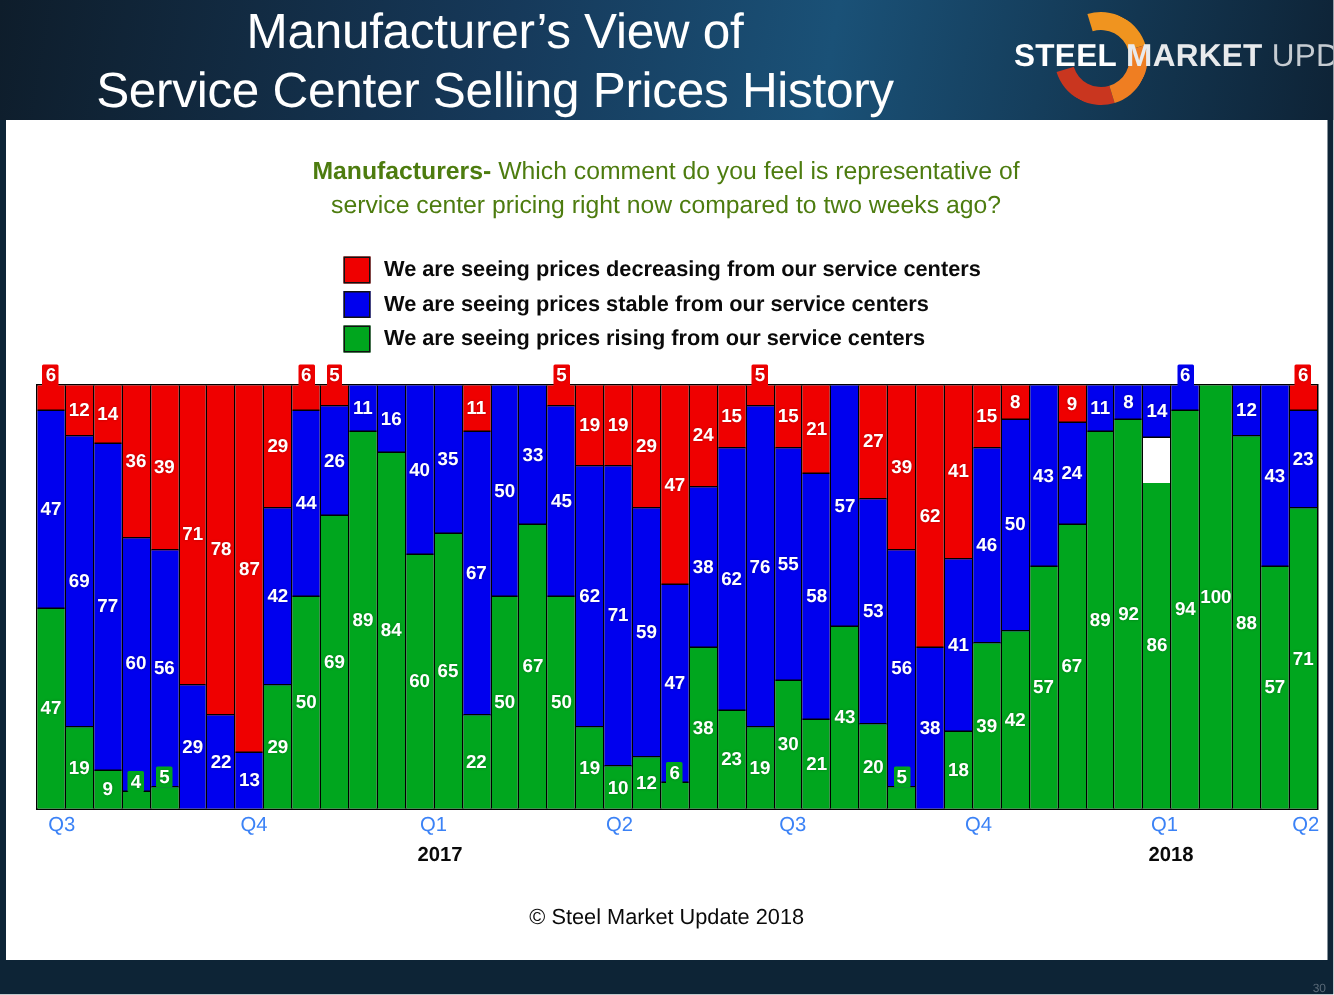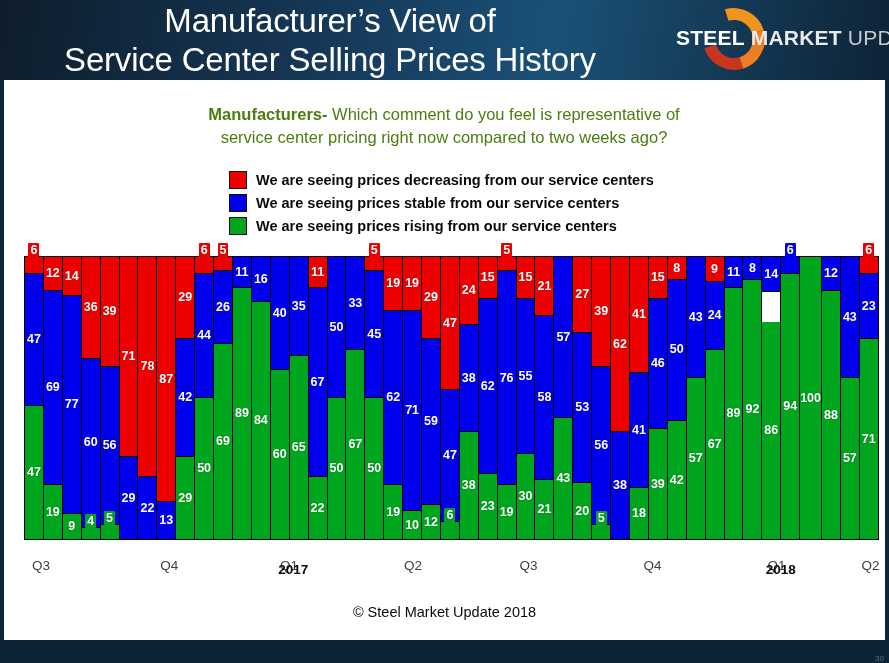--- a/index.html
+++ b/index.html
@@ -176,23 +176,23 @@
   .seg-ris.tiny .seg-val { background: #00a61e; }
 
   
   #xaxis {
     position: absolute;
     left: 20px; top: 462px;
     width: 855px; height: 46px;
   }
   .qtick {
     position: absolute;
-    top: 16px;
+    top: 0;
     font-size: 13.5px;
-    color: #404040;
+    color: #3b82f6;
     transform: translateX(-50%);
     white-space: nowrap;
   }
   .ylabel {
     position: absolute;
     top: 20px;
     font-size: 13.5px;
     font-weight: bold;
     color: #0a0a0a;
     transform: translateX(-50%);

